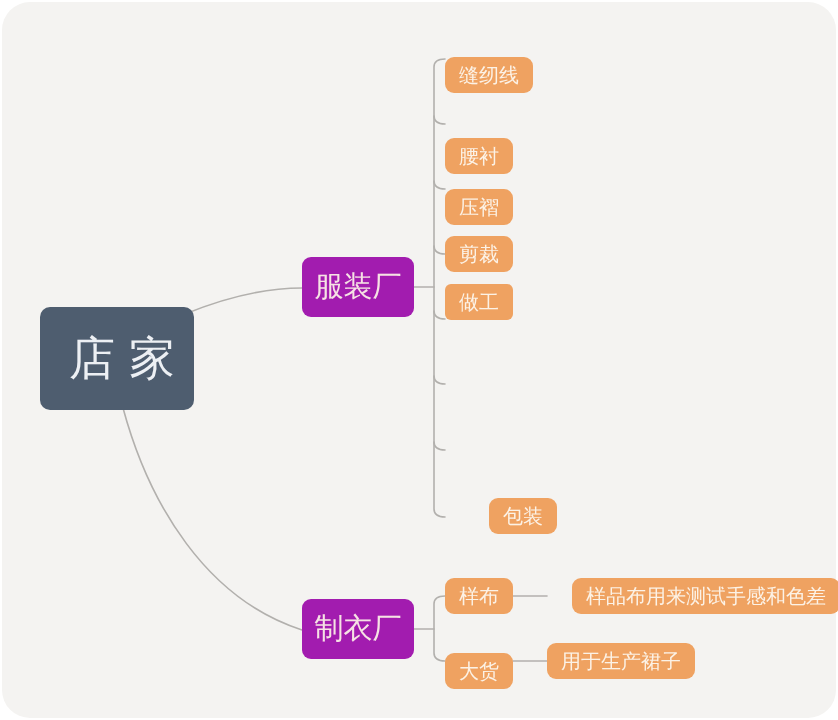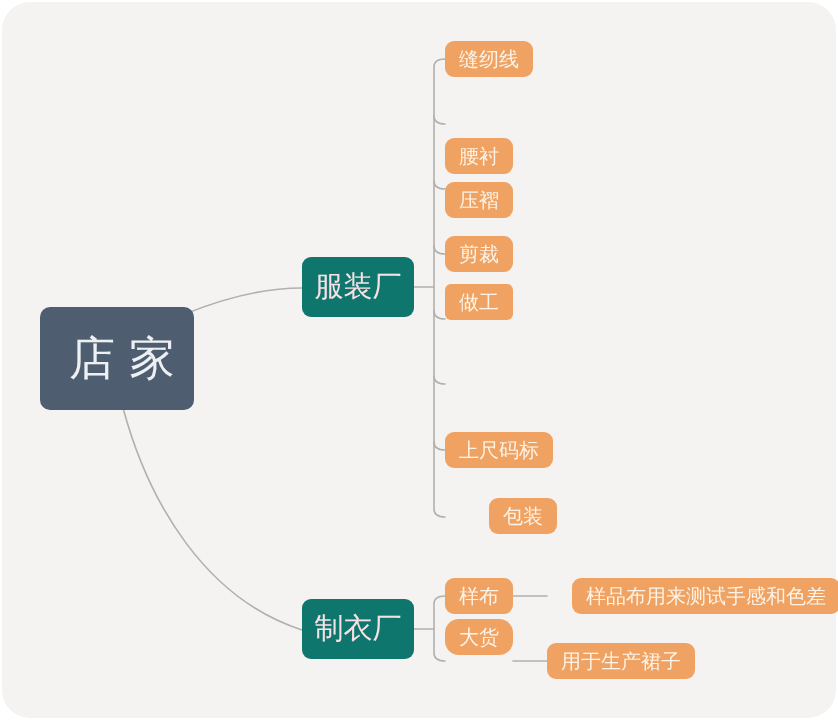--- a/index.html
+++ b/index.html
@@ -44,47 +44,47 @@
     background: #4e5d6f;
     border-radius: 10px;
     color: #edf0f4;
     font-family: "DejaVu Serif", "Liberation Serif", serif;
     font-size: 46px;
     letter-spacing: 14px;
     padding-left: 24px;
   }
   .branch {
     width: 112px; height: 60px;
-    background: #0f766e;
+    background: #a21caf;
     border-radius: 9px;
     color: #f6e2e4;
     font-size: 29px;
   }
   .b1 { left: 300px; top: 255px; }
   .b2 { left: 300px; top: 597px; }
   .leaf {
     left: 443px;
     background: #efa261;
     border-radius: 9px;
     color: #fcf2e6;
     font-size: 20px;
     line-height: 26px;
     padding: 5px 14px;
   }
   .note { left: 545px; }
-  .c0 { top: 39px; }
+  .c0 { top: 55px; }
   .c1 { top: 104px; margin-top: 32px; }
-  .c2 { top: 180px; }
+  .c2 { top: 187px; }
   .c3 { top: 234px; text-align: right; }
   .c4 { top: 282px; border-radius: 6px; }
   .c5 { top: 364px; }
   .c6 { top: 430px; }
   .c7 { top: 496px; margin-left: 44px; }
   .d0 { top: 576px; }
-  .d1 { top: 617px; border-radius: 14px; }
+  .d1 { top: 651px; }
   .n0 { top: 576px; margin-left: 25px; }
   .n1 { top: 641px; }
 </style>
 </head>
 <body>
 
 <div class="canvas">
 
   <svg class="links" viewBox="0 0 838 720">
     <path d="M 183 312 C 222 296 260 286 300 286"></path>
@@ -105,21 +105,20 @@
 
   <div class="node root">店家</div>
 
   <div class="node branch b1">服装厂</div>
 
   <div class="node leaf c0">缝纫线</div>
   <div class="node leaf c1">腰衬</div>
   <div class="node leaf c2">压褶</div>
   <div class="node leaf c3">剪裁</div>
   <div class="node leaf c4">做工</div>
-  <div class="node leaf c6">上尺码标</div>
   <div class="node leaf c7">包装</div>
 
   <div class="node branch b2">制衣厂</div>
 
   <div class="node leaf d0">样布</div>
   <div class="node leaf note n0">样品布用来测试手感和色差</div>
 
   <div class="node leaf d1">大货</div>
   <div class="node leaf note n1">用于生产裙子</div>
 

